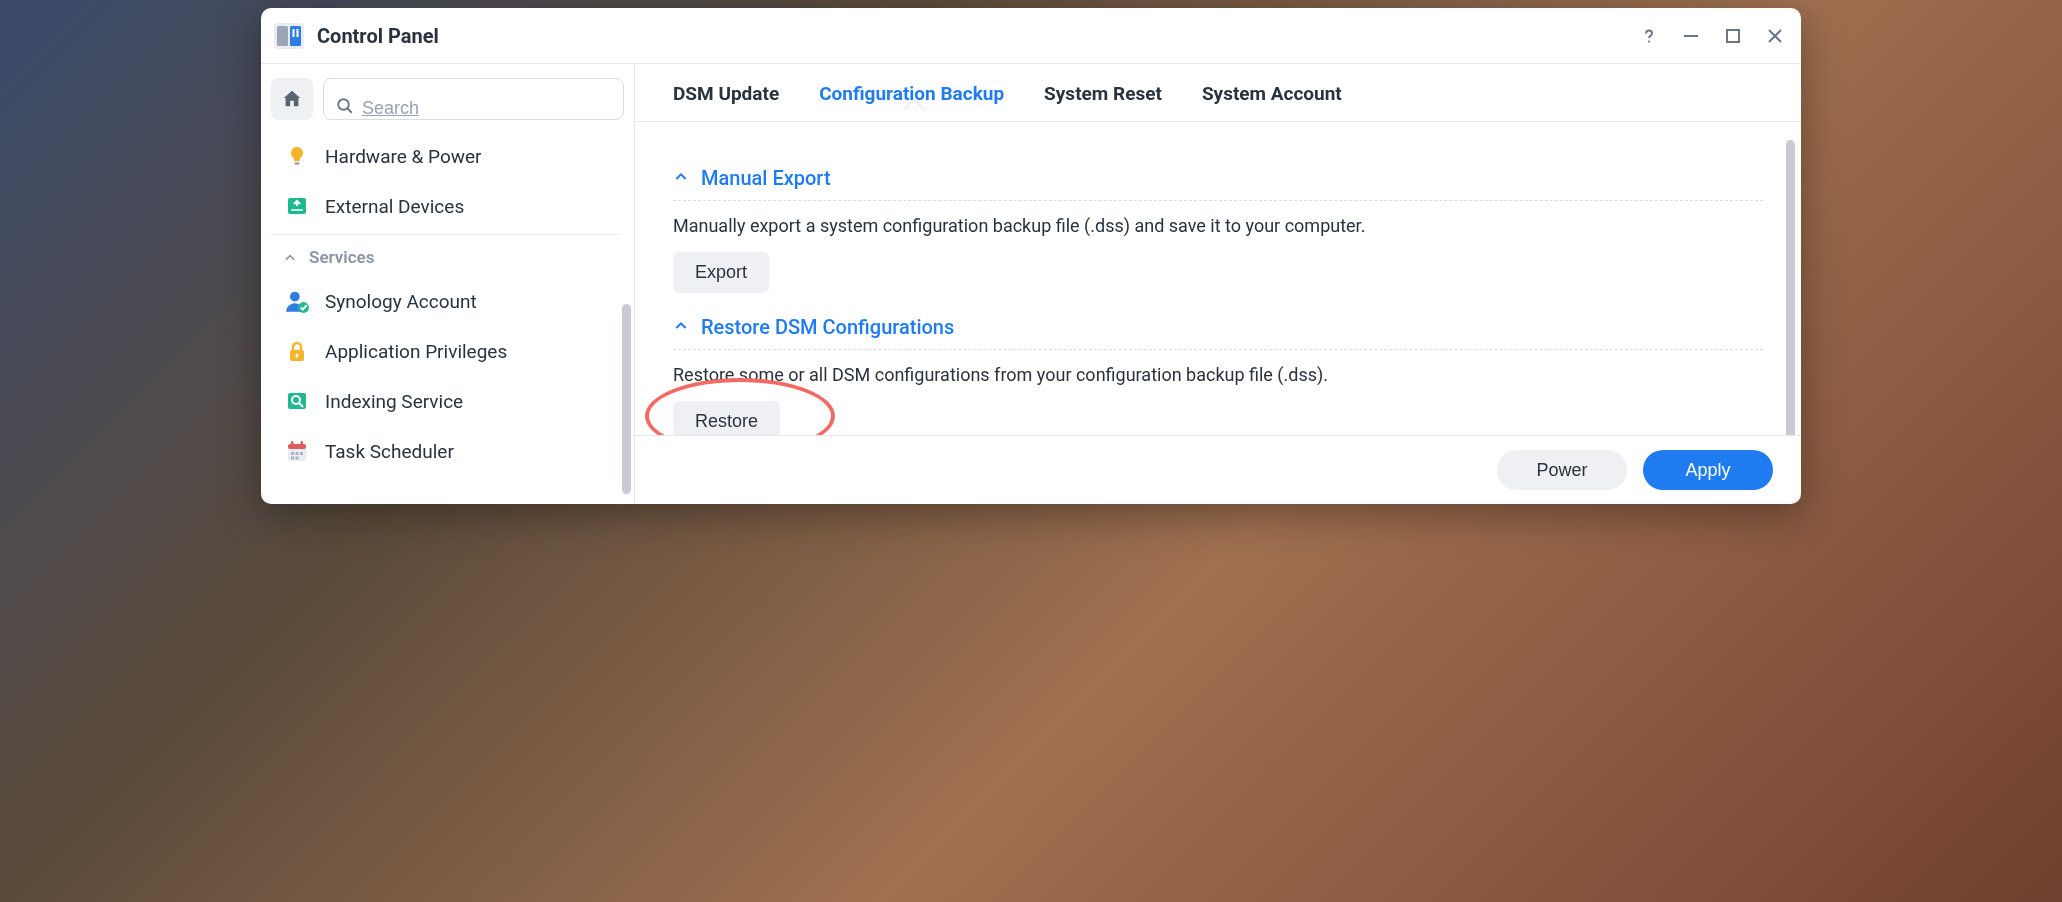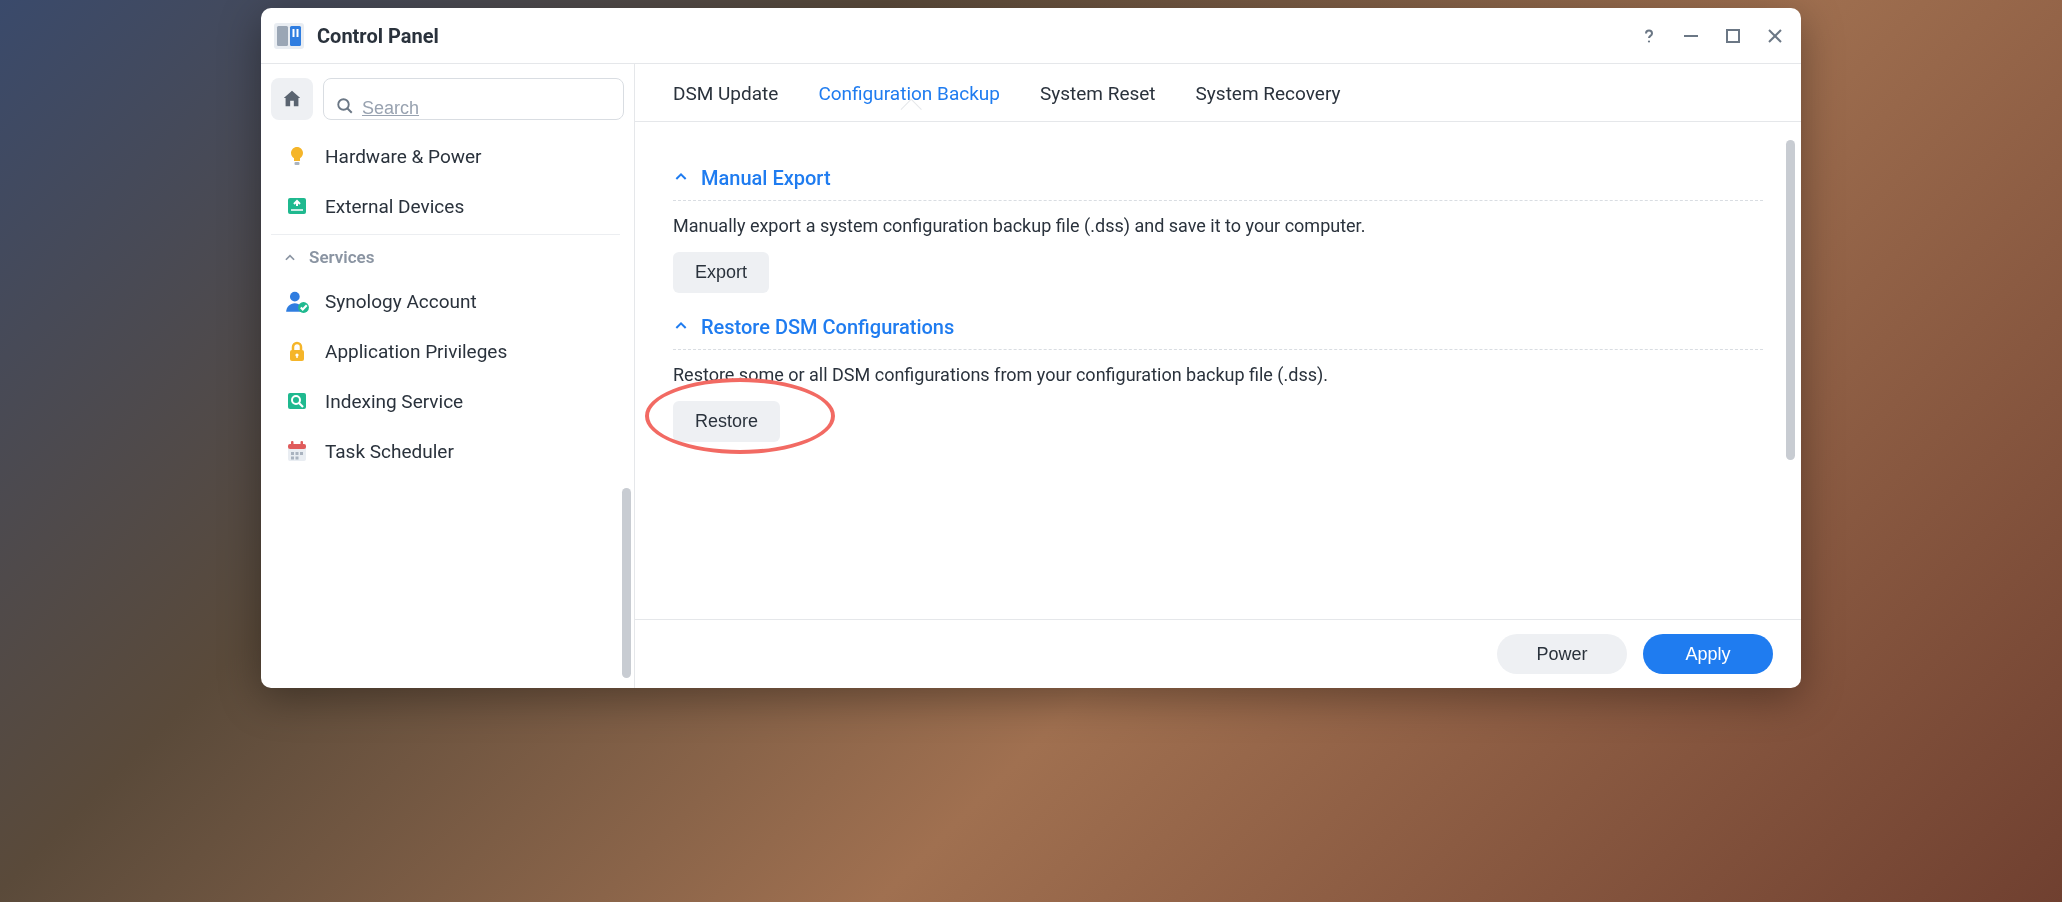--- a/index.html
+++ b/index.html
@@ -9,21 +9,21 @@
     background: linear-gradient(135deg, #3a4a6b 0%, #5a4a3a 30%, #a07050 60%, #704030 100%);
     display: flex;
     justify-content: center;
     align-items: flex-start;
     padding: 8px 14px;
     overflow: hidden;
   }
   .window {
     width: 100%;
     max-width: 1540px;
-    height: 680px;
+    height: 496px;
     background: #fff;
     border-radius: 10px;
     box-shadow: 0 10px 40px rgba(0,0,0,0.35);
     display: flex;
     flex-direction: column;
     overflow: hidden;
   }
   
   .titlebar {
     height: 56px;
@@ -165,21 +165,21 @@
     min-width: 0;
   }
   .tabs {
     display: flex;
     gap: 40px;
     padding: 18px 38px 0 38px;
     border-bottom: 1px solid #e5e7ea;
   }
   .tab {
     font-size: 19px;
-    font-weight: 400;
+    font-weight: 700;
     color: #2a323c;
     padding-bottom: 16px;
     cursor: pointer;
     position: relative;
   }
   .tab.active {
     color: #1f7cf0;
   }
   .tab.active::after {
     content: "";
@@ -429,21 +429,21 @@
       </div>
       <div class="sidebar-scroll-thumb"></div>
     </div>
 
     <div class="main">
 
       <div class="tabs">
         <div class="tab">DSM Update</div>
         <div class="tab active">Configuration Backup</div>
         <div class="tab">System Reset</div>
-        <div class="tab">System Recovery</div>
+        <div class="tab">System Account</div>
       </div>
 
       <div class="content-scroll">
 
 
         <div class="section">
           <div class="section-hdr">
             <span class="chev">
               <svg width="16" height="16" viewBox="0 0 24 24" fill="none" stroke="#1f7cf0" stroke-width="3">
                 <polyline points="5 15 12 8 19 15"></polyline>

